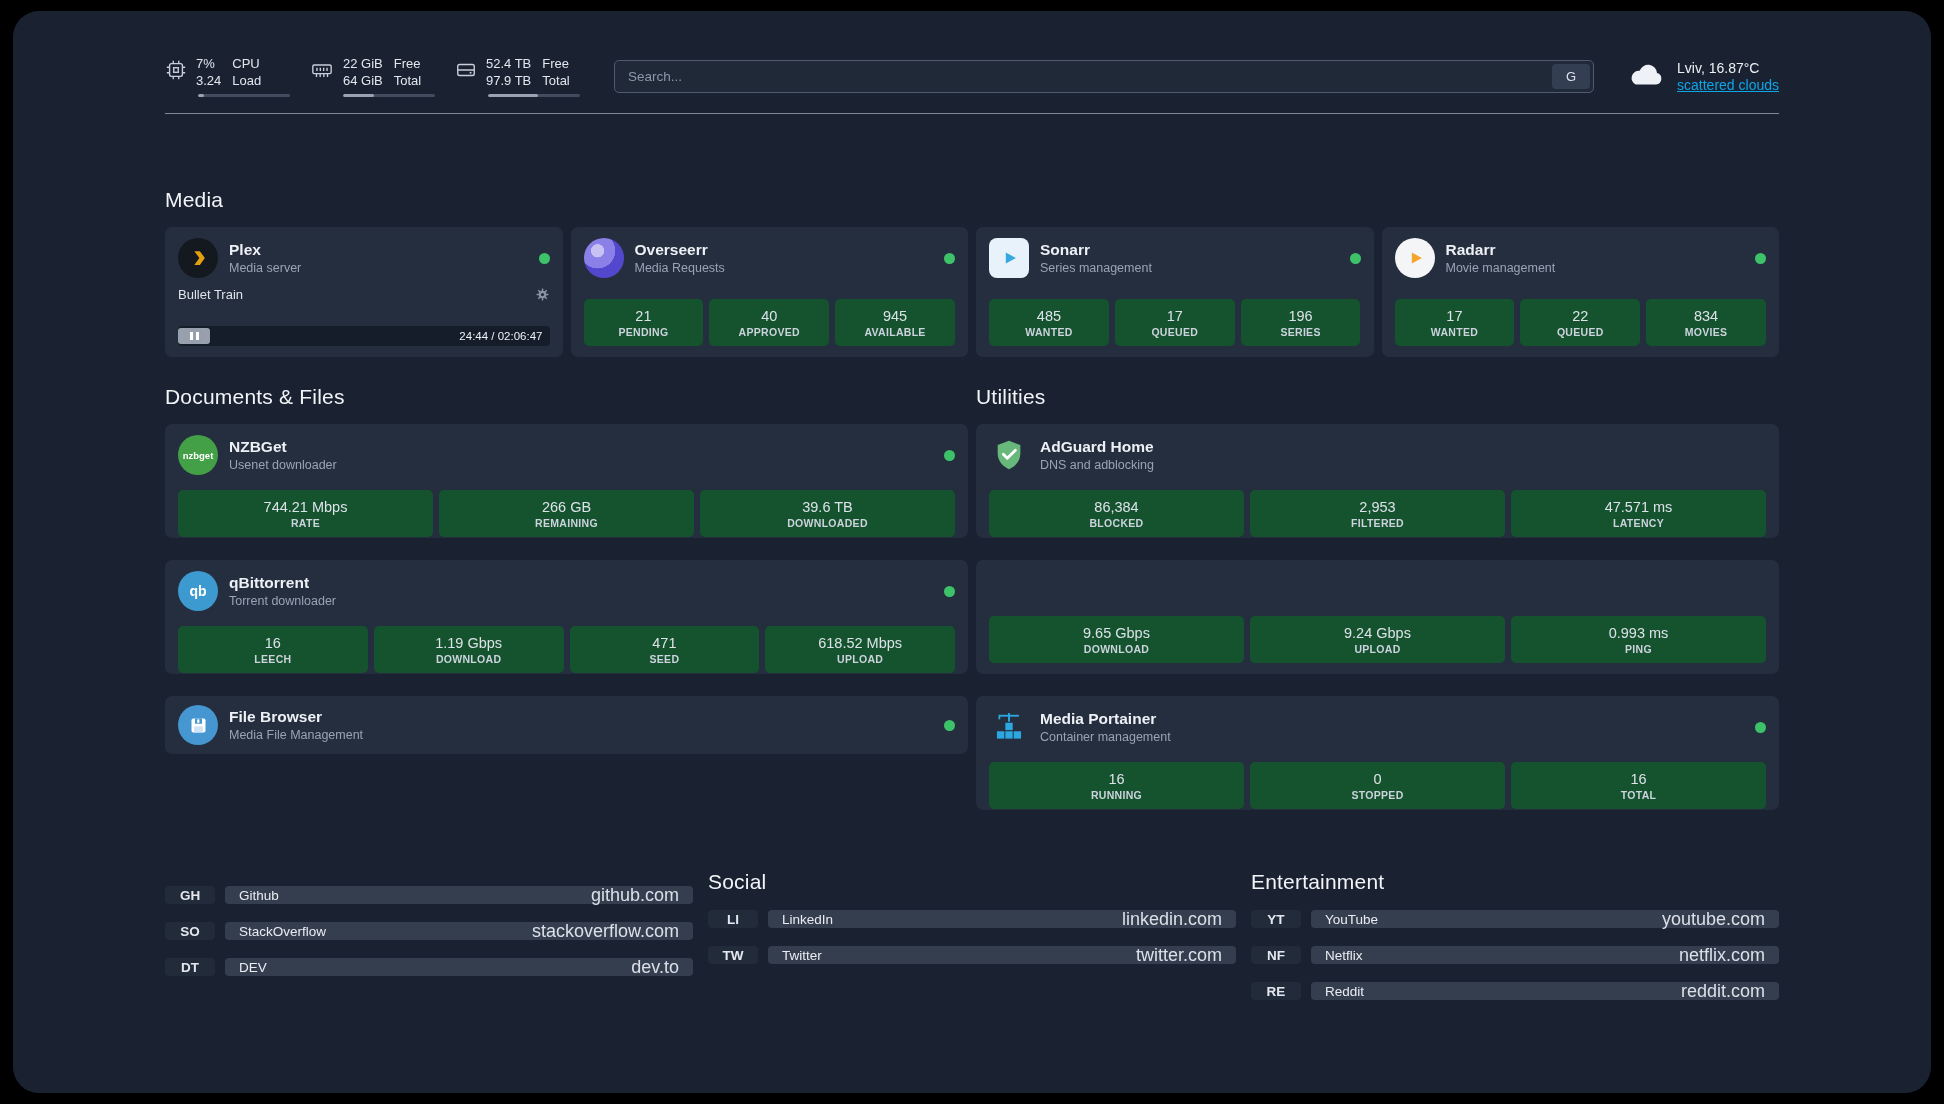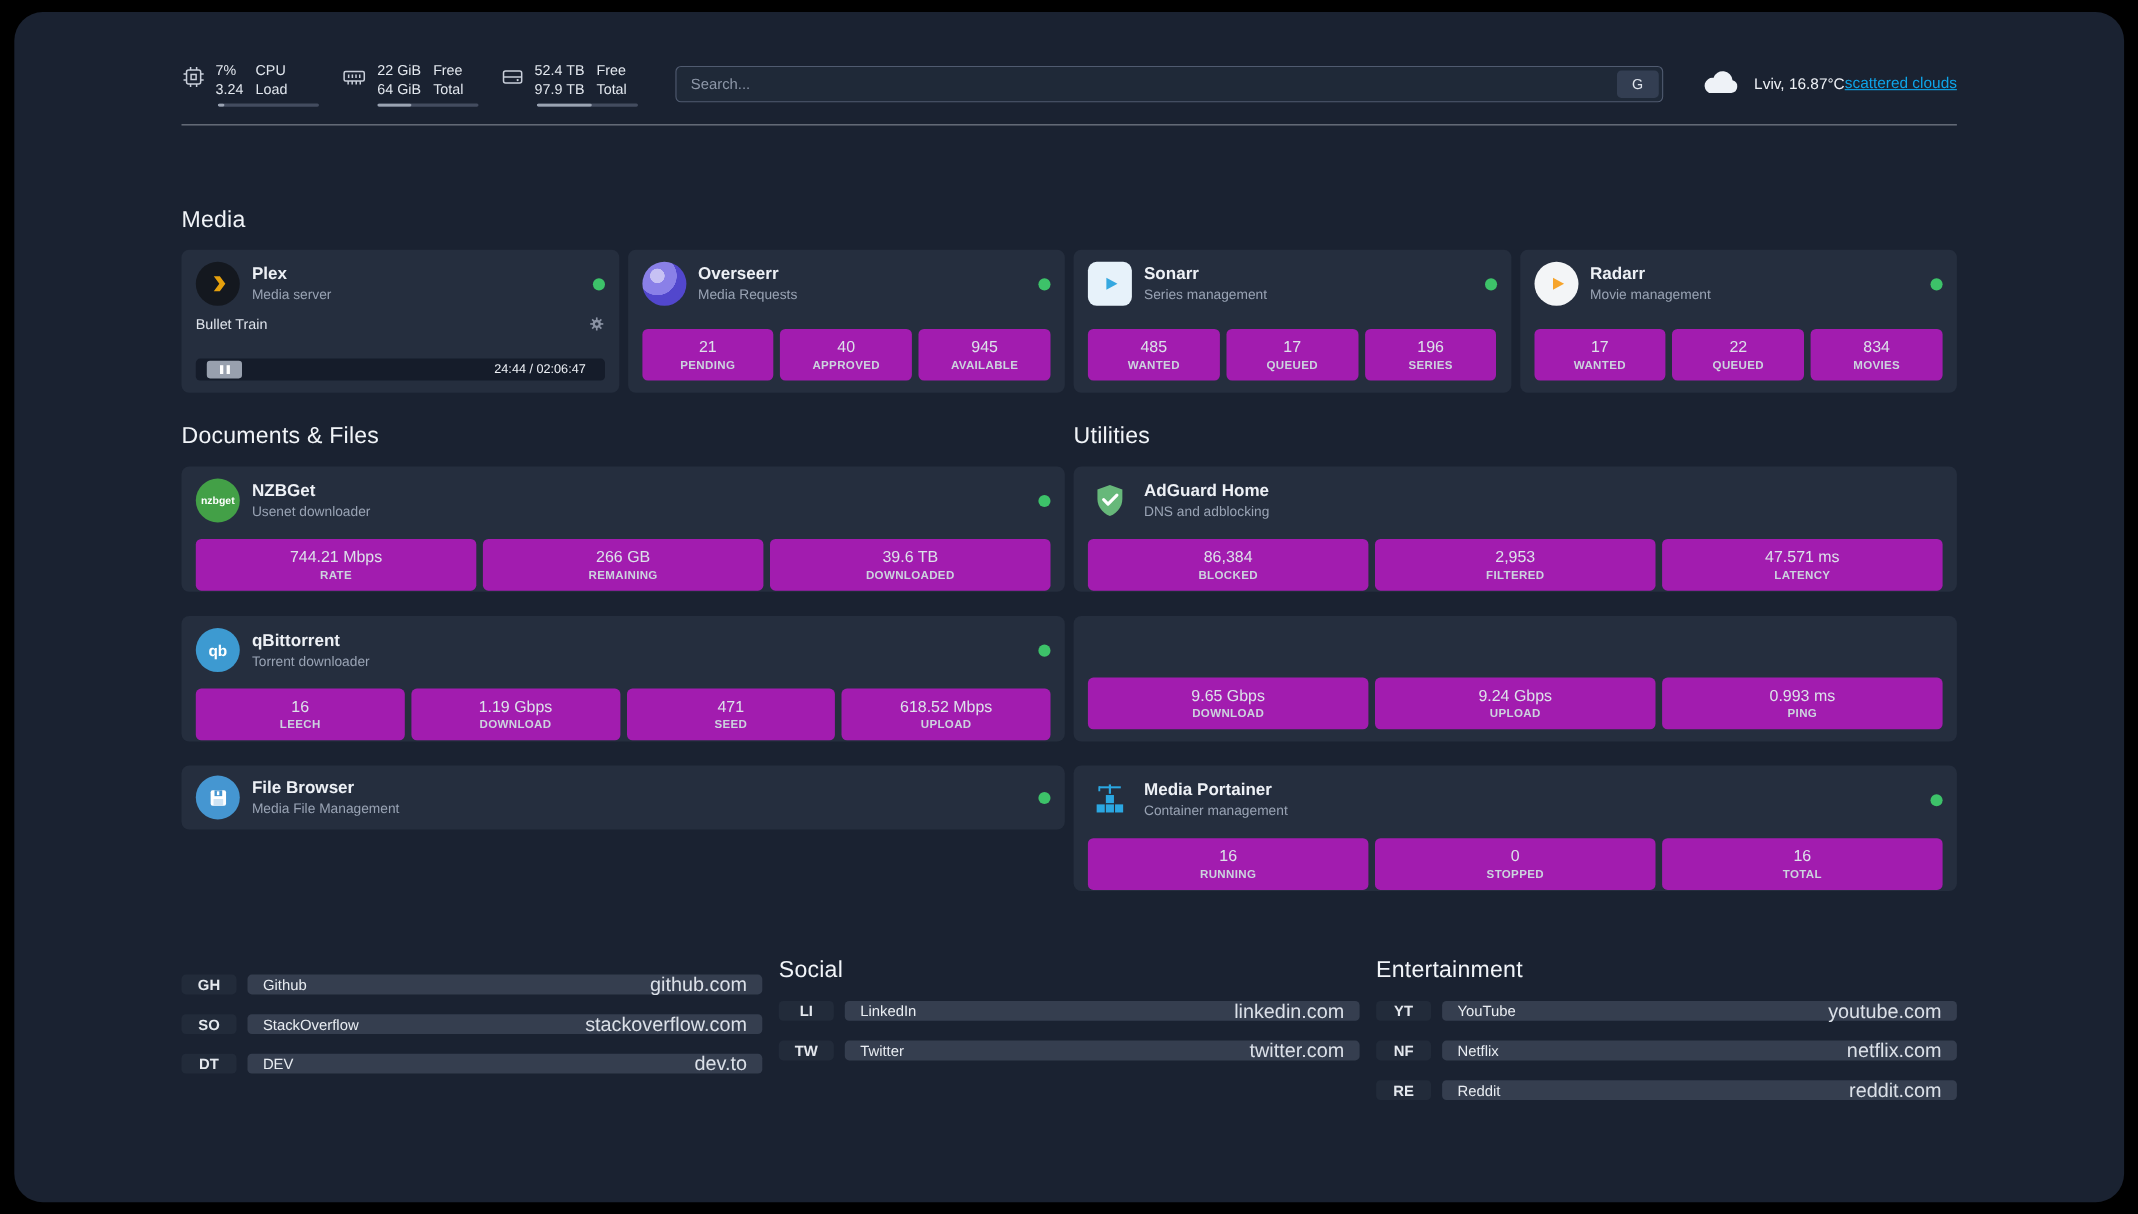--- a/index.html
+++ b/index.html
@@ -32,21 +32,21 @@
     color:#dfe4ec; font-size:13.5px; padding:0 54px 0 13px; outline:none; font-family:inherit;
   }
   .search-input::placeholder { color:#8d97a8; }
   .search-btn {
     position:absolute; right:4px; top:4px; bottom:4px; width:38px;
     background:#333e52; border:none; border-radius:4px; color:#dfe4ec;
     font-size:13px; cursor:pointer; font-family:inherit;
   }
 
   .weather { display:flex; align-items:center; gap:11px; }
-  .weather-text { display:flex; flex-direction:row; }
+  .weather-text { display:flex; flex-direction:column; }
   .weather-line1 { font-size:14px; color:#eef1f6; line-height:18px; }
   .weather-line2 { font-size:14px; color:#0ea5e9; line-height:17px;text-decoration:underline; }
 
   .divider { margin-top:16px; height:1px; background:rgba(233,238,245,.5); }
 
   
   .section-heading { font-size:21px; font-weight:500; color:#f1f4f8; letter-spacing:.2px; }
   .media-section { margin-top:74px; }
   .media-grid { display:grid; grid-template-columns:repeat(4,1fr); gap:8px; margin-top:15px; }
 
@@ -55,31 +55,31 @@
   .card-head { display:flex; align-items:center; gap:11px; }
   .app-icon { width:40px; height:40px; flex:none; display:flex; align-items:center; justify-content:center; }
   .icon-bg { border-radius:8px; }
   .round { border-radius:50%; }
   .app-text { display:flex; flex-direction:column; }
   .app-name { font-size:15.5px; font-weight:700; color:#edf0f5; line-height:19px; }
   .app-sub { font-size:12.5px; color:#99a3b4; line-height:16px; margin-top:1px; }
   .dot { width:11px; height:11px; border-radius:50%; background:#3dc269; margin-left:auto; flex:none; }
 
   .stats { display:flex; gap:6px; margin-top:auto; }
-  .tile { flex:1; background:#a21caf; border-radius:5px; height:47px;
+  .tile { flex:1; background:#14532d; border-radius:5px; height:47px;
           display:flex; flex-direction:column; align-items:center; justify-content:center; gap:2px; cursor:default; }
   .tile-value { font-size:14.5px; color:#dde2ea; white-space:nowrap; }
   .tile-label { font-size:10.5px; font-weight:700; color:#ccd3de; letter-spacing:.3px; }
 
   
   .plex-row { display:flex; align-items:center; justify-content:space-between; margin-top:9px; }
   .now-playing { font-size:13px; color:#dfe4ec; }
   .gear { background:none; border:none; cursor:pointer; display:flex; padding:0; }
   .player { margin-top:auto; height:20px; background:#151c2a; border-radius:4px;
-            display:flex; align-items:center; padding:10px; }
+            display:flex; align-items:center; padding:0; }
   .pause-btn { width:32px; height:16px; background:#98a0ae; border:none; border-radius:3px;
                display:flex; align-items:center; justify-content:center; gap:3px; cursor:pointer; flex:none; }
   .pause-bar { width:3px; height:8px; background:#fff; }
   .player-time { margin-left:auto; font-size:11.5px; color:#eef1f6; padding-right:7px; white-space:nowrap; }
 
   
   .twocol { display:grid; grid-template-columns:1fr 1fr; gap:8px; margin-top:28px; }
   .col-cards { display:flex; flex-direction:column; gap:22px; margin-top:15px; }
   .stat-card { height:114px;gap:15px; }
   .slim-card { height:58px; justify-content:center; padding:9px 13px; }

